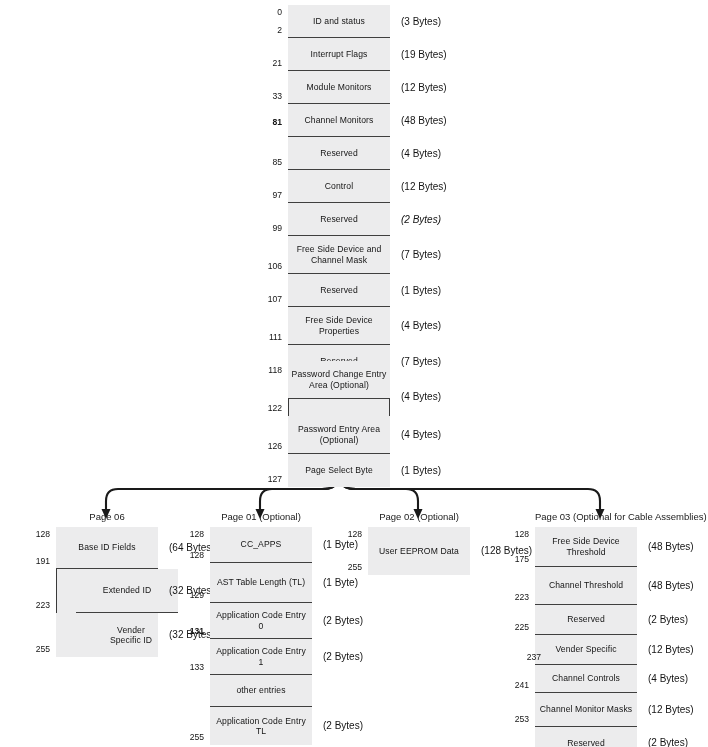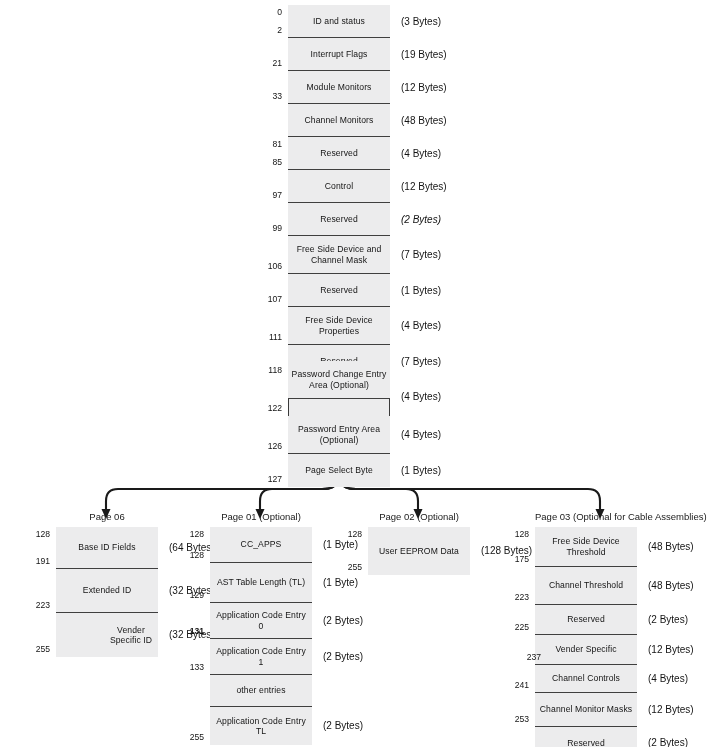--- a/index.html
+++ b/index.html
@@ -116,21 +116,21 @@
     <div class="mm-off" style="right: 108px; top: 53px; width: 30px;">21</div>
     <div class="mm-row" style="top: 66px; width: 102px; height: 33px;">
       <div class="mm-label">Module Monitors</div>
     </div>
     <div class="mm-size" style="left: 113px; top: 76.5px;">(12 Bytes)</div>
     <div class="mm-off" style="right: 108px; top: 86px; width: 30px;">33</div>
     <div class="mm-row" style="top: 99px; width: 102px; height: 33px;">
       <div class="mm-label">Channel Monitors</div>
     </div>
     <div class="mm-size" style="left: 113px; top: 109.5px;">(48 Bytes)</div>
-    <div class="mm-off" style="right: 108px; top: 134px; width: 30px;">81</div>
+    <div class="mm-off" style="right: 108px; top: 112px; width: 30px; font-weight: bold;">81</div>
     <div class="mm-row" style="top: 132px; width: 102px; height: 33px;">
       <div class="mm-label">Reserved</div>
     </div>
     <div class="mm-size" style="left: 113px; top: 142.5px;">(4 Bytes)</div>
     <div class="mm-off" style="right: 108px; top: 152px; width: 30px;">85</div>
     <div class="mm-row" style="top: 165px; width: 102px; height: 33px;">
       <div class="mm-label">Control</div>
     </div>
     <div class="mm-size" style="left: 113px; top: 175.5px;">(12 Bytes)</div>
     <div class="mm-off" style="right: 108px; top: 185px; width: 30px;">97</div>
@@ -178,21 +178,21 @@
 
 <div class="memmap" id="page-0" style="left: 56px; top: 527px; width: 102px; height: 130px;">
     <div class="mm-box" style="left: 0px; top: 0px; width: 102px; height: 130px;"></div>
     <div class="mm-title">Page 06</div>
     <div class="mm-row" style="top: 0px; width: 102px; height: 42px;">
       <div class="mm-label">Base ID Fields</div>
     </div>
     <div class="mm-size" style="left: 113px; top: 15px;">(64 Bytes)</div>
     <div class="mm-off" style="right: 108px; top: 2px; width: 30px;">128</div>
     <div class="mm-off" style="right: 108px; top: 29px; width: 30px;">191</div>
-    <div class="mm-row" style="top: 42px; width: 102px; height: 44px;">
+    <div class="mm-row" style="top: 42px; width: 102px; height: 44px; margin-left: 20px;">
       <div class="mm-label">Extended ID</div>
     </div>
     <div class="mm-size" style="left: 113px; top: 58px;">(32 Bytes)</div>
     <div class="mm-off" style="right: 108px; top: 73px; width: 30px;">223</div>
     <div class="mm-row last" style="top: 86px; width: 102px; height: 44px; padding-left: 48px;">
       <div class="mm-label">Vender Specific ID</div>
     </div>
     <div class="mm-size" style="left: 113px; top: 102px;">(32 Bytes)</div>
     <div class="mm-off" style="right: 108px; top: 117px; width: 30px;">255</div>
   </div>

